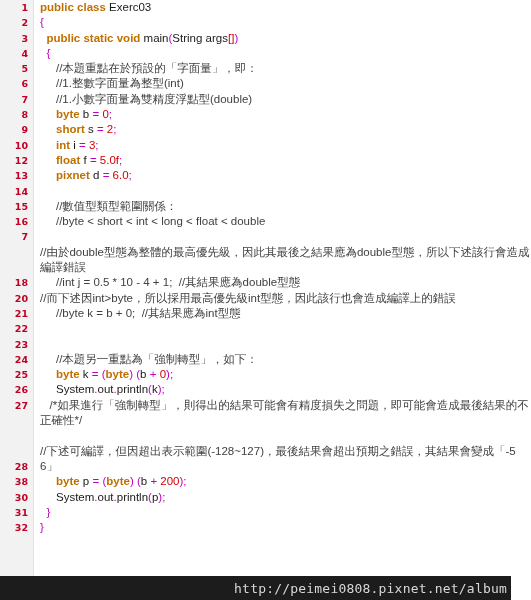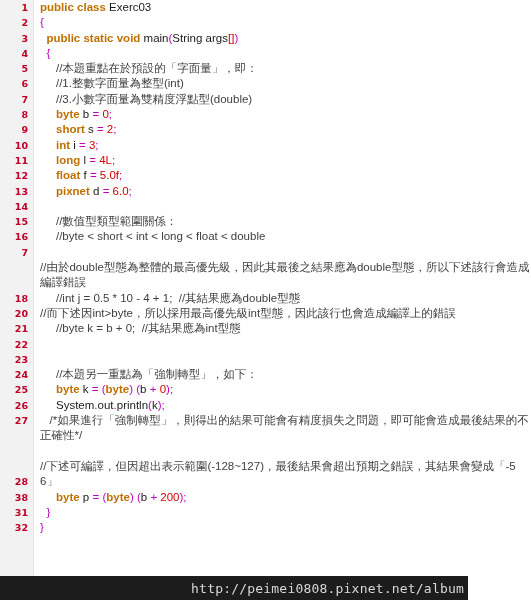--- a/index.html
+++ b/index.html
@@ -75,21 +75,21 @@
   .id   { color: #1a1a1a; }
   .num  { color: #d40000; }
   .punc { color: #c000c0; }
   .brk  { color: #d40000; }
   .cmt  { color: #3f3f3f; }
 
   .watermark-bar {
     position: absolute;
     left: 0;
     top: 576px;
-    width: 468px;
+    width: 511px;
     height: 24px;
     background: #1c1c1c;
     z-index: 5;
     display: flex;
     align-items: center;
     justify-content: flex-end;
   }
   .watermark-text {
     color: #d8d8d8;
     font-family: "DejaVu Sans Mono", "Liberation Mono", monospace;
@@ -126,37 +126,33 @@
         <li class="row">
           <span class="ln">5</span>
           <span class="code"><span class="cmt">     //本題重點在於預設的「字面量」，即：</span></span>
         </li>
         <li class="row">
           <span class="ln">6</span>
           <span class="code"><span class="cmt">     //1.整數字面量為整型(int)</span></span>
         </li>
         <li class="row">
           <span class="ln">7</span>
-          <span class="code"><span class="cmt">     //3.小數字面量為雙精度浮點型(double)</span></span>
+          <span class="code"><span class="cmt">     //1.小數字面量為雙精度浮點型(double)</span></span>
         </li>
         <li class="row">
           <span class="ln">8</span>
           <span class="code">     <span class="kw">byte</span> <span class="id">b</span> <span class="punc">=</span> <span class="num">0</span><span class="punc">;</span></span>
         </li>
         <li class="row">
           <span class="ln">9</span>
           <span class="code">     <span class="kw">short</span> <span class="id">s</span> <span class="punc">=</span> <span class="num">2</span><span class="punc">;</span></span>
         </li>
         <li class="row">
           <span class="ln">10</span>
           <span class="code">     <span class="kw">int</span> <span class="id">i</span> <span class="punc">=</span> <span class="num">3</span><span class="punc">;</span></span>
-        </li>
-        <li class="row">
-          <span class="ln">11</span>
-          <span class="code">     <span class="kw">long</span> <span class="id">l</span> <span class="punc">=</span> <span class="num">4L</span><span class="punc">;</span></span>
         </li>
         <li class="row">
           <span class="ln">12</span>
           <span class="code">     <span class="kw">float</span> <span class="id">f</span> <span class="punc">=</span> <span class="num">5.0f</span><span class="punc">;</span></span>
         </li>
         <li class="row">
           <span class="ln">13</span>
           <span class="code">     <span class="kw">pixnet</span> <span class="id">d</span> <span class="punc">=</span> <span class="num">6.0</span><span class="punc">;</span></span>
         </li>
         <li class="row">
@@ -215,20 +211,24 @@
         <li class="row num-bottom">
           <span class="ln">28</span>
           <span class="code">
 <span class="cmt">//下述可編譯，但因超出表示範圍(-128~127)，最後結果會超出預期之錯誤，其結果會變成「-56」</span></span>
         </li>
         <li class="row">
           <span class="ln">38</span>
           <span class="code">     <span class="kw">byte</span> <span class="id">p</span> <span class="punc">=</span> <span class="punc">(</span><span class="kw">byte</span><span class="punc">)</span> <span class="punc">(</span><span class="id">b</span> <span class="punc">+</span> <span class="num">200</span><span class="punc">)</span><span class="punc">;</span></span>
         </li>
         <li class="row">
+          <span class="ln">30</span>
+          <span class="code">     <span class="id">System</span><span class="punc">.</span><span class="id">out</span><span class="punc">.</span><span class="id">println</span><span class="punc">(</span><span class="id">p</span><span class="punc">)</span><span class="punc">;</span></span>
+        </li>
+        <li class="row">
           <span class="ln">31</span>
           <span class="code">  <span class="punc">}</span></span>
         </li>
         <li class="row">
           <span class="ln">32</span>
           <span class="code"><span class="punc">}</span></span>
         </li>
       </ul>
   </div>
 

